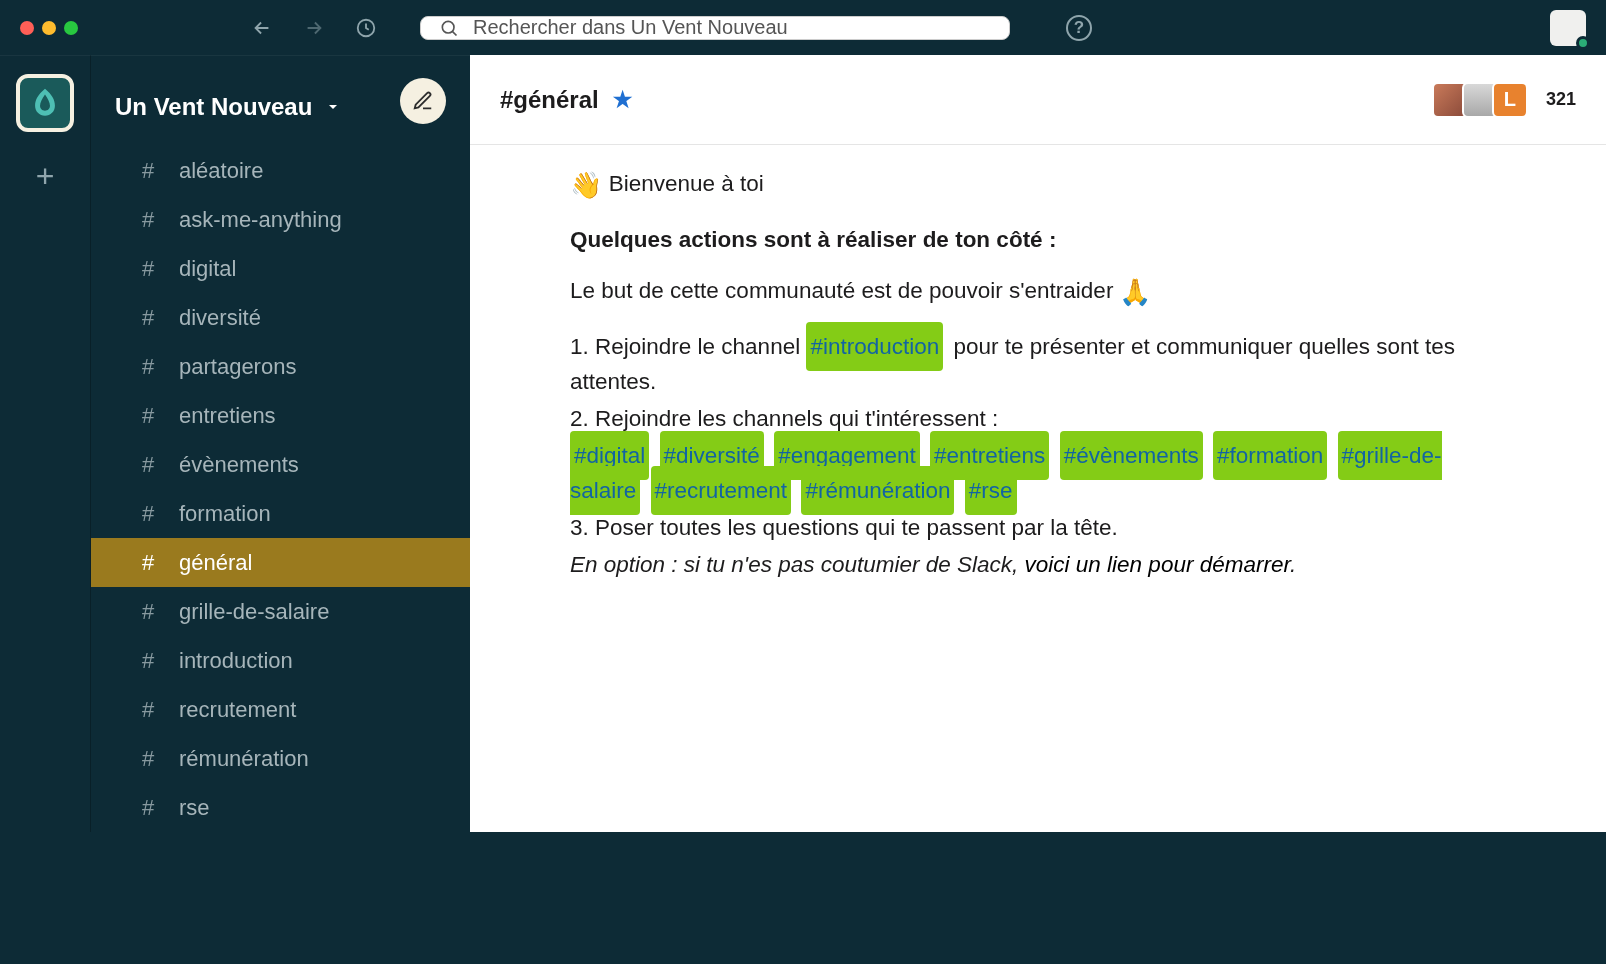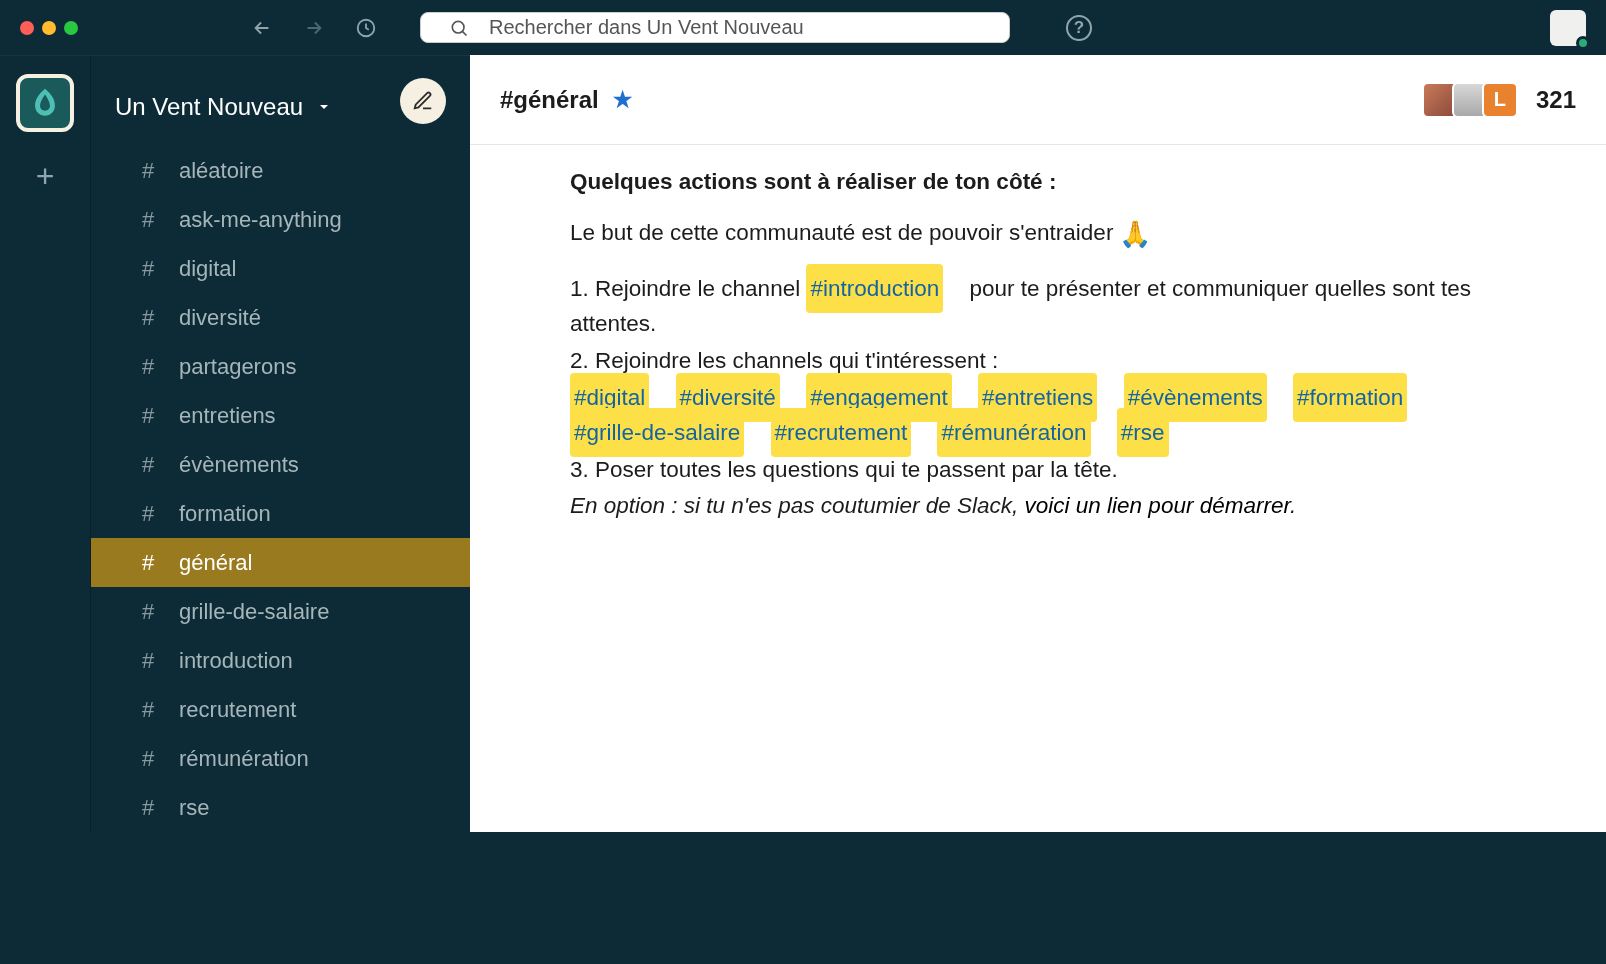--- a/index.html
+++ b/index.html
@@ -9,41 +9,41 @@
   
   .topbar { height: 55px; background: #0d2b36; display: flex; align-items: center; padding: 0 20px; gap: 16px; }
   .traffic-lights { display: flex; gap: 8px; margin-right: 150px; }
   .tl { width: 14px; height: 14px; border-radius: 50%; }
   .tl.red { background: #ff5f57; }
   .tl.yellow { background: #febc2e; }
   .tl.green { background: #28c840; }
   .nav-btn { width: 36px; height: 36px; display: flex; align-items: center; justify-content: center; color: #8fa5ac; cursor: pointer; border-radius: 4px; }
   .nav-btn svg { width: 22px; height: 22px; stroke: currentColor; fill: none; stroke-width: 2; }
   .search-wrap { flex: 1; max-width: 590px; margin-left: 20px; }
-  .search { height: 31px; width: 100%; background: #fff; border-radius: 8px; display: flex; align-items: center; padding: 0 28px; gap: 20px; border: 1px solid #ccc; }
+  .search { height: 24px; width: 100%; background: #fff; border-radius: 8px; display: flex; align-items: center; padding: 0 18px; gap: 14px; border: 1px solid #ccc; }
   .search svg { width: 20px; height: 20px; stroke: #555; fill: none; stroke-width: 2; }
   .search-text { color: #555; font-size: 20px; }
   .help-btn { width: 26px; height: 26px; border: 2px solid #8fa5ac; border-radius: 50%; color: #8fa5ac; display: flex; align-items: center; justify-content: center; font-size: 17px; font-weight: 600; margin-left: 40px; cursor: pointer; }
   .avatar-wrap { margin-left: auto; position: relative; }
   .avatar { width: 36px; height: 36px; border-radius: 6px; background: #f0f0ee; }
   .presence { width: 14px; height: 14px; border-radius: 50%; background: #2bac76; border: 3px solid #0d2b36; position: absolute; bottom: -4px; right: -4px; }
 
   
   .main { flex: 1; display: flex; min-height: 0; }
 
   
   .rail { width: 90px; background: #0d2b36; display: flex; flex-direction: column; align-items: center; padding-top: 18px; gap: 28px; border-top: 1px solid rgba(255,255,255,0.05); }
   .ws-icon { width: 58px; height: 58px; border-radius: 12px; background: #1a5a5a; border: 4px solid #f5f0e1; display: flex; align-items: center; justify-content: center; }
   .ws-icon svg { width: 34px; height: 34px; fill: #4ebfb4; }
   .rail-add { color: #8fa5ac; font-size: 32px; font-weight: 300; cursor: pointer; line-height: 1; }
 
   
   .sidebar { width: 380px; background: #0d2b36; display: flex; flex-direction: column; border-top: 1px solid rgba(255,255,255,0.05); border-left: 1px solid rgba(0,0,0,0.25); }
   .ws-header { height: 90px; display: flex; align-items: center; padding: 0 24px; justify-content: space-between; }
-  .ws-name { color: #fff; font-size: 24px; font-weight: 400; display: flex; align-items: center; gap: 13px; cursor: pointer; margin-top: 11px; }
+  .ws-name { color: #fff; font-size: 24px; font-weight: 700; display: flex; align-items: center; gap: 13px; cursor: pointer; margin-top: 11px; }
   .ws-name svg { width: 16px; height: 16px; fill: #fff; }
   .compose { width: 46px; height: 46px; border-radius: 50%; background: #f5f0e1; display: flex; align-items: center; justify-content: center; cursor: pointer; }
   .compose svg { width: 22px; height: 22px; stroke: #2d2d2d; fill: none; stroke-width: 2; }
   .channel-list { flex: 1; overflow-y: auto; }
   .channel-item { height: 49px; display: flex; align-items: center; padding-left: 48px; gap: 22px; color: #a6b5ba; font-size: 22px; cursor: pointer; }
   .channel-item.active { background: #9a7a1e; color: #fff; }
   .channel-item .hash { font-weight: 400; opacity: 0.8; width: 18px; text-align: center; }
   .channel-item.active .hash { opacity: 1; }
 
   
@@ -51,27 +51,27 @@
   .chan-header { height: 90px; border-bottom: 1px solid #e5e5e5; display: flex; align-items: center; padding: 0 30px; justify-content: space-between; }
   .chan-title { font-size: 24px; font-weight: 800; color: #1d1c1d; display: flex; align-items: center; gap: 14px; }
   .star { color: #1f6fd1; font-size: 22px; cursor: pointer; }
   .chan-right { display: flex; align-items: center; gap: 18px; }
   .member-avs { display: flex; cursor: pointer; }
   .member-av { width: 36px; height: 36px; border-radius: 6px; border: 2px solid #fff; margin-left: -6px; background-size: cover; background-position: center; }
   .member-av:first-child { margin-left: 0; }
   .av1 { background: linear-gradient(135deg, #c97a5a, #8a4a3a); }
   .av2 { background: linear-gradient(180deg, #d8d8d8, #a8a8a8); }
   .av3 { background: #e8822e; color: #fff; display: flex; align-items: center; justify-content: center; font-weight: 700; font-size: 20px; }
-  .member-count { font-size: 24px; font-weight: 700; color: #1d1c1d; }
+  .member-count { font-size: 18px; font-weight: 700; color: #1d1c1d; }
 
   .messages { flex: 1; overflow-y: auto; padding: 20px 120px 20px 100px; font-size: 22.5px; line-height: 1.55; color: #1d1c1d; }
   .msg-line { margin-bottom: 18px; }
   .msg-bold { font-weight: 700; margin-bottom: 14px; }
   .msg-list-item { margin-bottom: 2px; }
-  .chan-mention { color: #1264a3; background: #fde047; padding: 12px 4px; border-radius: 4px; margin-right: 20px; cursor: pointer; text-decoration: none; }
+  .chan-mention { color: #1264a3; background: #84cc16; padding: 12px 4px; border-radius: 4px; margin-right: 4px; cursor: pointer; text-decoration: none; }
   .msg-italic { font-style: italic; }
   .link { color: #000000; cursor: pointer; }
   .emoji { display: inline-block; font-size: 26px; vertical-align: middle; }
 
   
   .viewport { width: 1606px; height: 964px; transform-origin: top left; }
 </style>
 </head>
 <body>
 
@@ -210,20 +210,23 @@
           <div class="member-avs">
             <div class="member-av av1"></div>
             <div class="member-av av2"></div>
             <div class="member-av av3">L</div>
           </div>
           <div class="member-count">321</div>
         </div>
       </div>
 
       <div class="messages">
+        <div class="msg-line">
+          <span class="emoji">👋</span><span> Bienvenue à toi</span>
+        </div>
         <div class="msg-line msg-bold">Quelques actions sont à réaliser de ton côté :</div>
         <div class="msg-line">
           <span>Le but de cette communauté est de pouvoir s'entraider </span><span class="emoji">🙏</span>
         </div>
         <div class="msg-list-item">
           <span>1. Rejoindre le channel </span><a class="chan-mention">#introduction</a><span> pour te présenter et communiquer quelles sont tes attentes.</span>
         </div>
         <div class="msg-list-item">2. Rejoindre les channels qui t'intéressent :</div>
         <div class="msg-list-item" id="mention-row" style="margin-bottom:2px"><a class="chan-mention">#digital</a> <a class="chan-mention">#diversité</a> <a class="chan-mention">#engagement</a> <a class="chan-mention">#entretiens</a> <a class="chan-mention">#évènements</a> <a class="chan-mention">#formation</a> <a class="chan-mention">#grille-de-salaire</a> <a class="chan-mention">#recrutement</a> <a class="chan-mention">#rémunération</a> <a class="chan-mention">#rse</a> </div>
         <div class="msg-list-item" style="">3. Poser toutes les questions qui te passent par la tête.</div>

